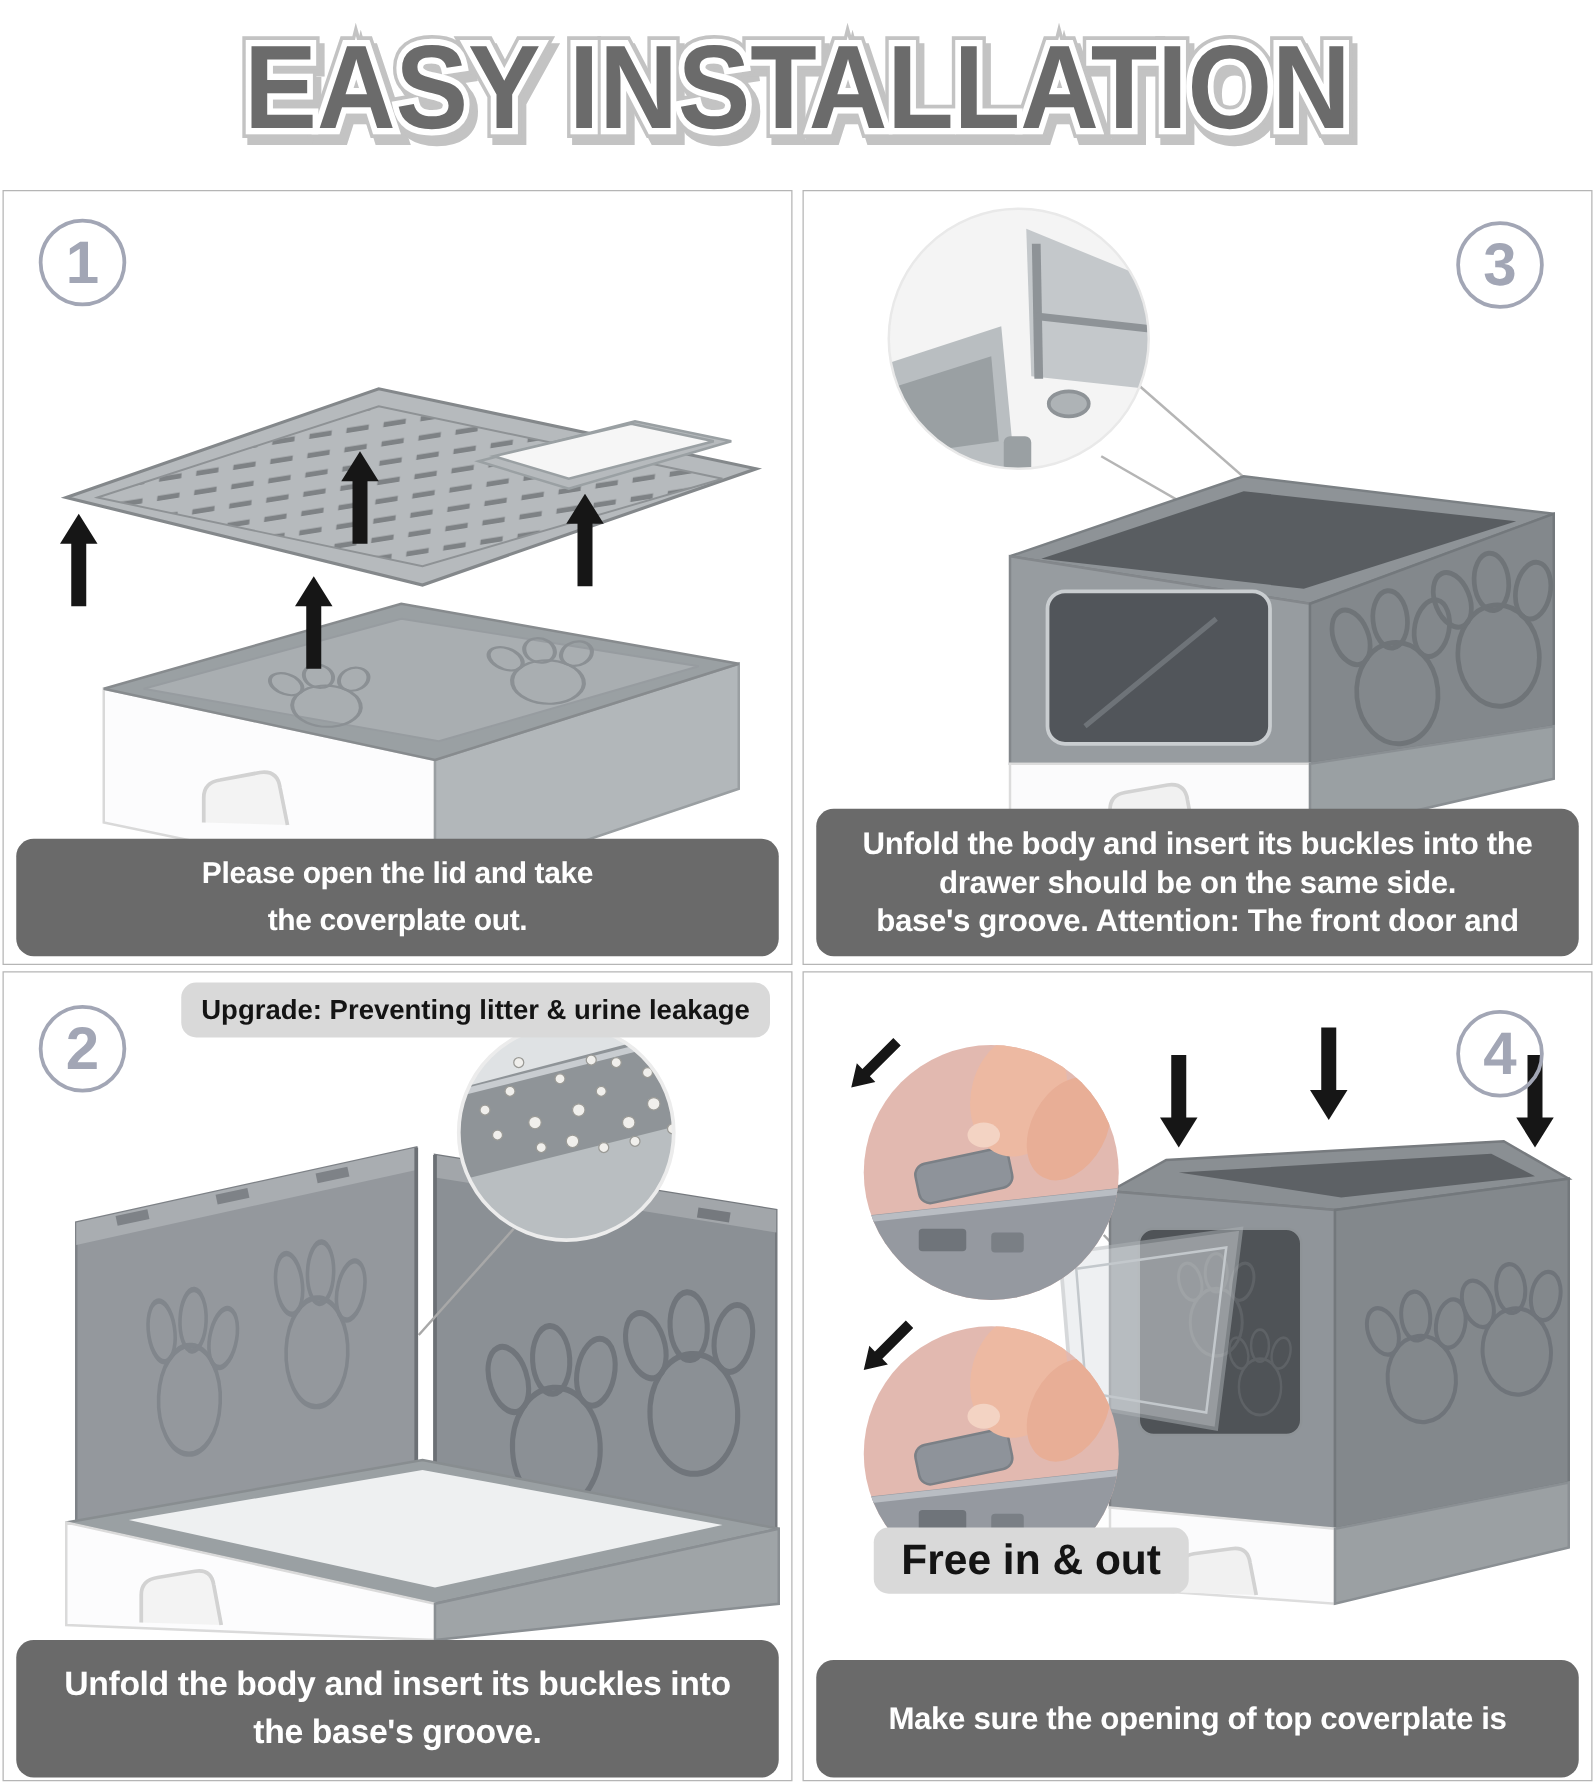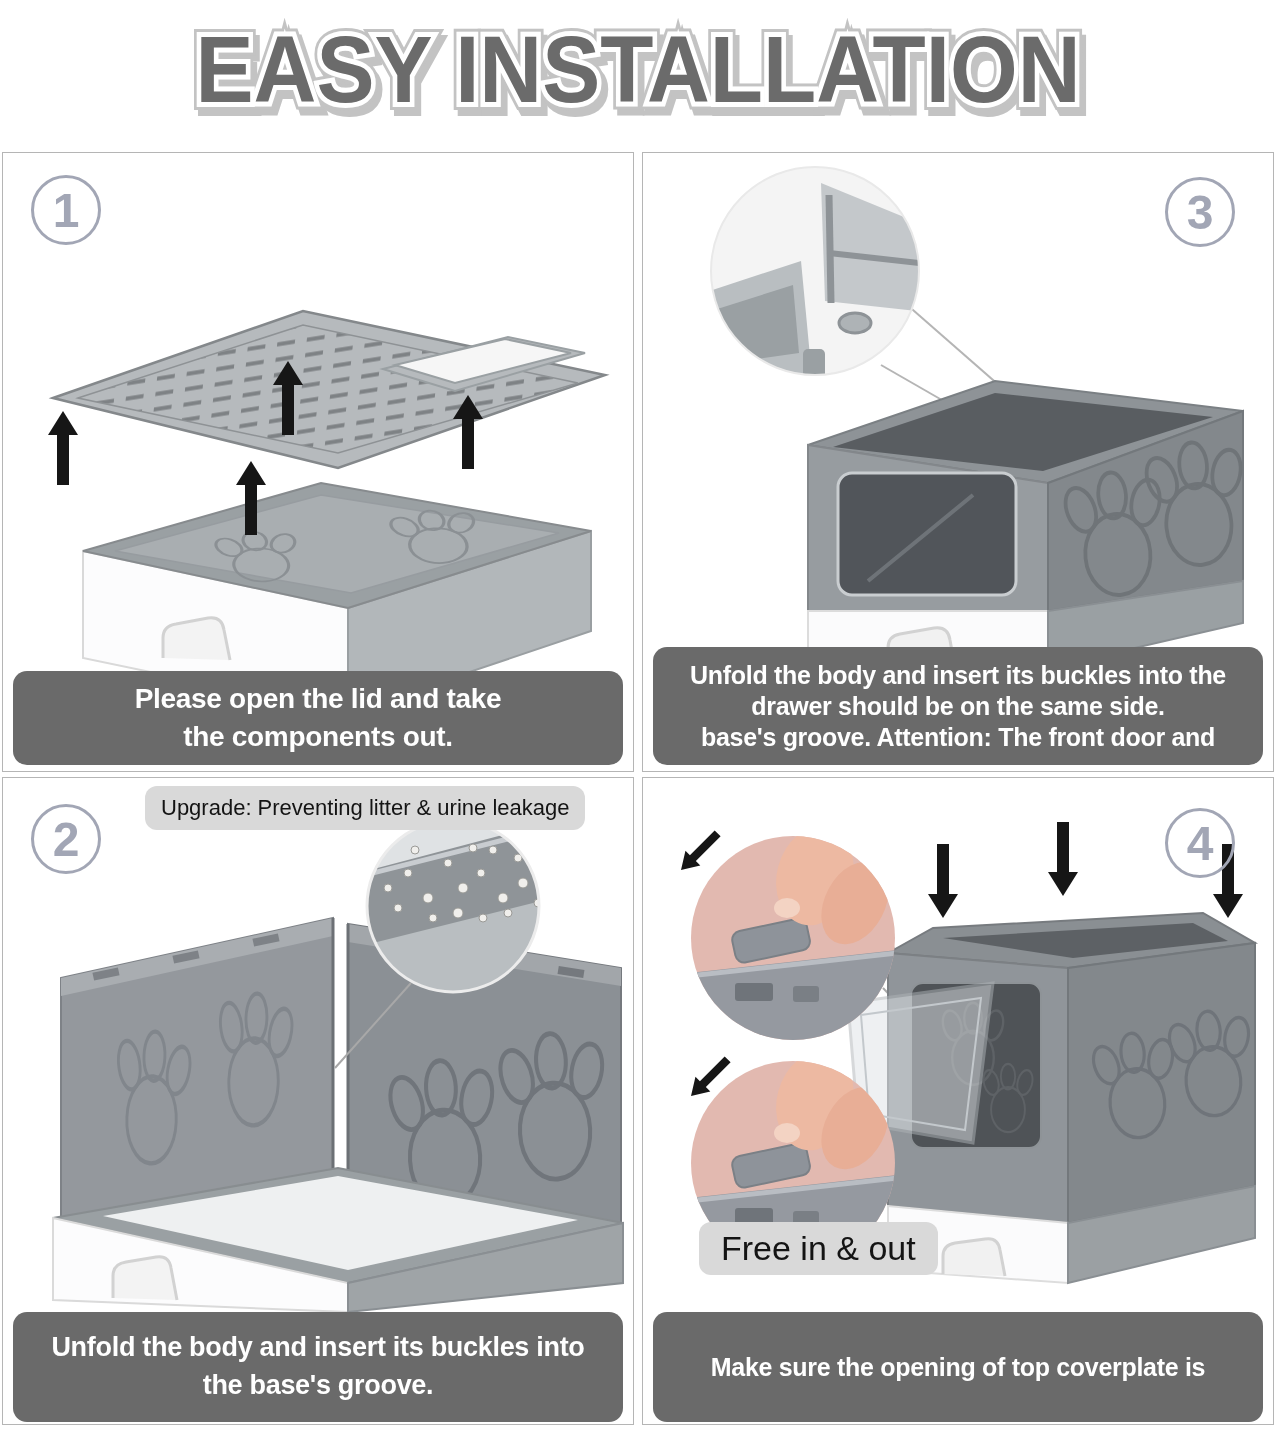--- a/index.html
+++ b/index.html
@@ -13,27 +13,27 @@
   .panel-4{left:642px;top:777px;width:632px;height:648px;}
   .badge{position:absolute;width:70px;height:70px;border:3px solid #a2a6b5;border-radius:50%;
          color:#a2a6b5;font-size:48px;font-weight:bold;display:flex;align-items:center;
          justify-content:center;box-sizing:border-box;background:transparent;}
   .badge-tl{left:28px;top:22px;}
   .badge-tr{left:522px;top:24px;}
   .caption{position:absolute;left:10px;right:10px;background:#6a6a6a;border-radius:14px;
            color:#ffffff;display:flex;flex-direction:column;align-items:center;
            font-weight:600;letter-spacing:-0.3px;}
   .caption .cline{white-space:nowrap;}
-  .caption-p1{bottom:6px;height:94px;justify-content:center;font-size:28px;line-height:38px;}
+  .caption-p1{bottom:6px;height:94px;justify-content:center;font-size:24px;line-height:38px;}
   .caption-p3{bottom:6px;height:118px;justify-content:center;font-size:25px;line-height:31px;}
   .caption-p2{bottom:2px;height:110px;justify-content:flex-start;padding-top:16px;
               font-size:27px;line-height:38px;box-sizing:border-box;}
-  .caption-p4{bottom:2px;height:110px;justify-content:center;font-size:25px;line-height:35px;}
+  .caption-p4{bottom:2px;height:94px;justify-content:center;font-size:25px;line-height:35px;}
   .pill{position:absolute;background:#d9d9d9;border-radius:12px;color:#141414;
-        font-weight:400;white-space:nowrap;}
+        font-weight:700;white-space:nowrap;}
   .pill-upgrade{left:142px;top:8px;font-size:22px;padding:9px 16px;}
   .pill-entrance{left:30px;top:214px;font-size:29px;padding:7px 22px;}
   .pill-free{left:56px;top:444px;font-size:34px;padding:7px 22px;}
   .illus{position:absolute;left:0;top:0;}
 </style>
 </head>
 <body>
 
 <div class="canvas">
 
@@ -86,21 +86,21 @@
       <g fill="#161616">
         <use href="#def-arrow" transform="translate(60,258)"></use>
         <use href="#def-arrow" transform="translate(285,208)"></use>
         <use href="#def-arrow" transform="translate(465,242)"></use>
         <use href="#def-arrow" transform="translate(248,308)"></use>
       </g>
     </svg>
     <div class="badge badge-tl">1</div>
     <div class="caption caption-p1">
       <div class="cline">Please open the lid and take</div>
-      <div class="cline">the components out.</div>
+      <div class="cline">the coverplate out.</div>
     </div>
   </div>
 
   <div class="panel panel-3">
     <svg class="illus" width="632" height="520">
       <defs>
           <clipPath id="clip-c3">
             <circle cx="172" cy="118" r="104"></circle>
           </clipPath>
         </defs>

